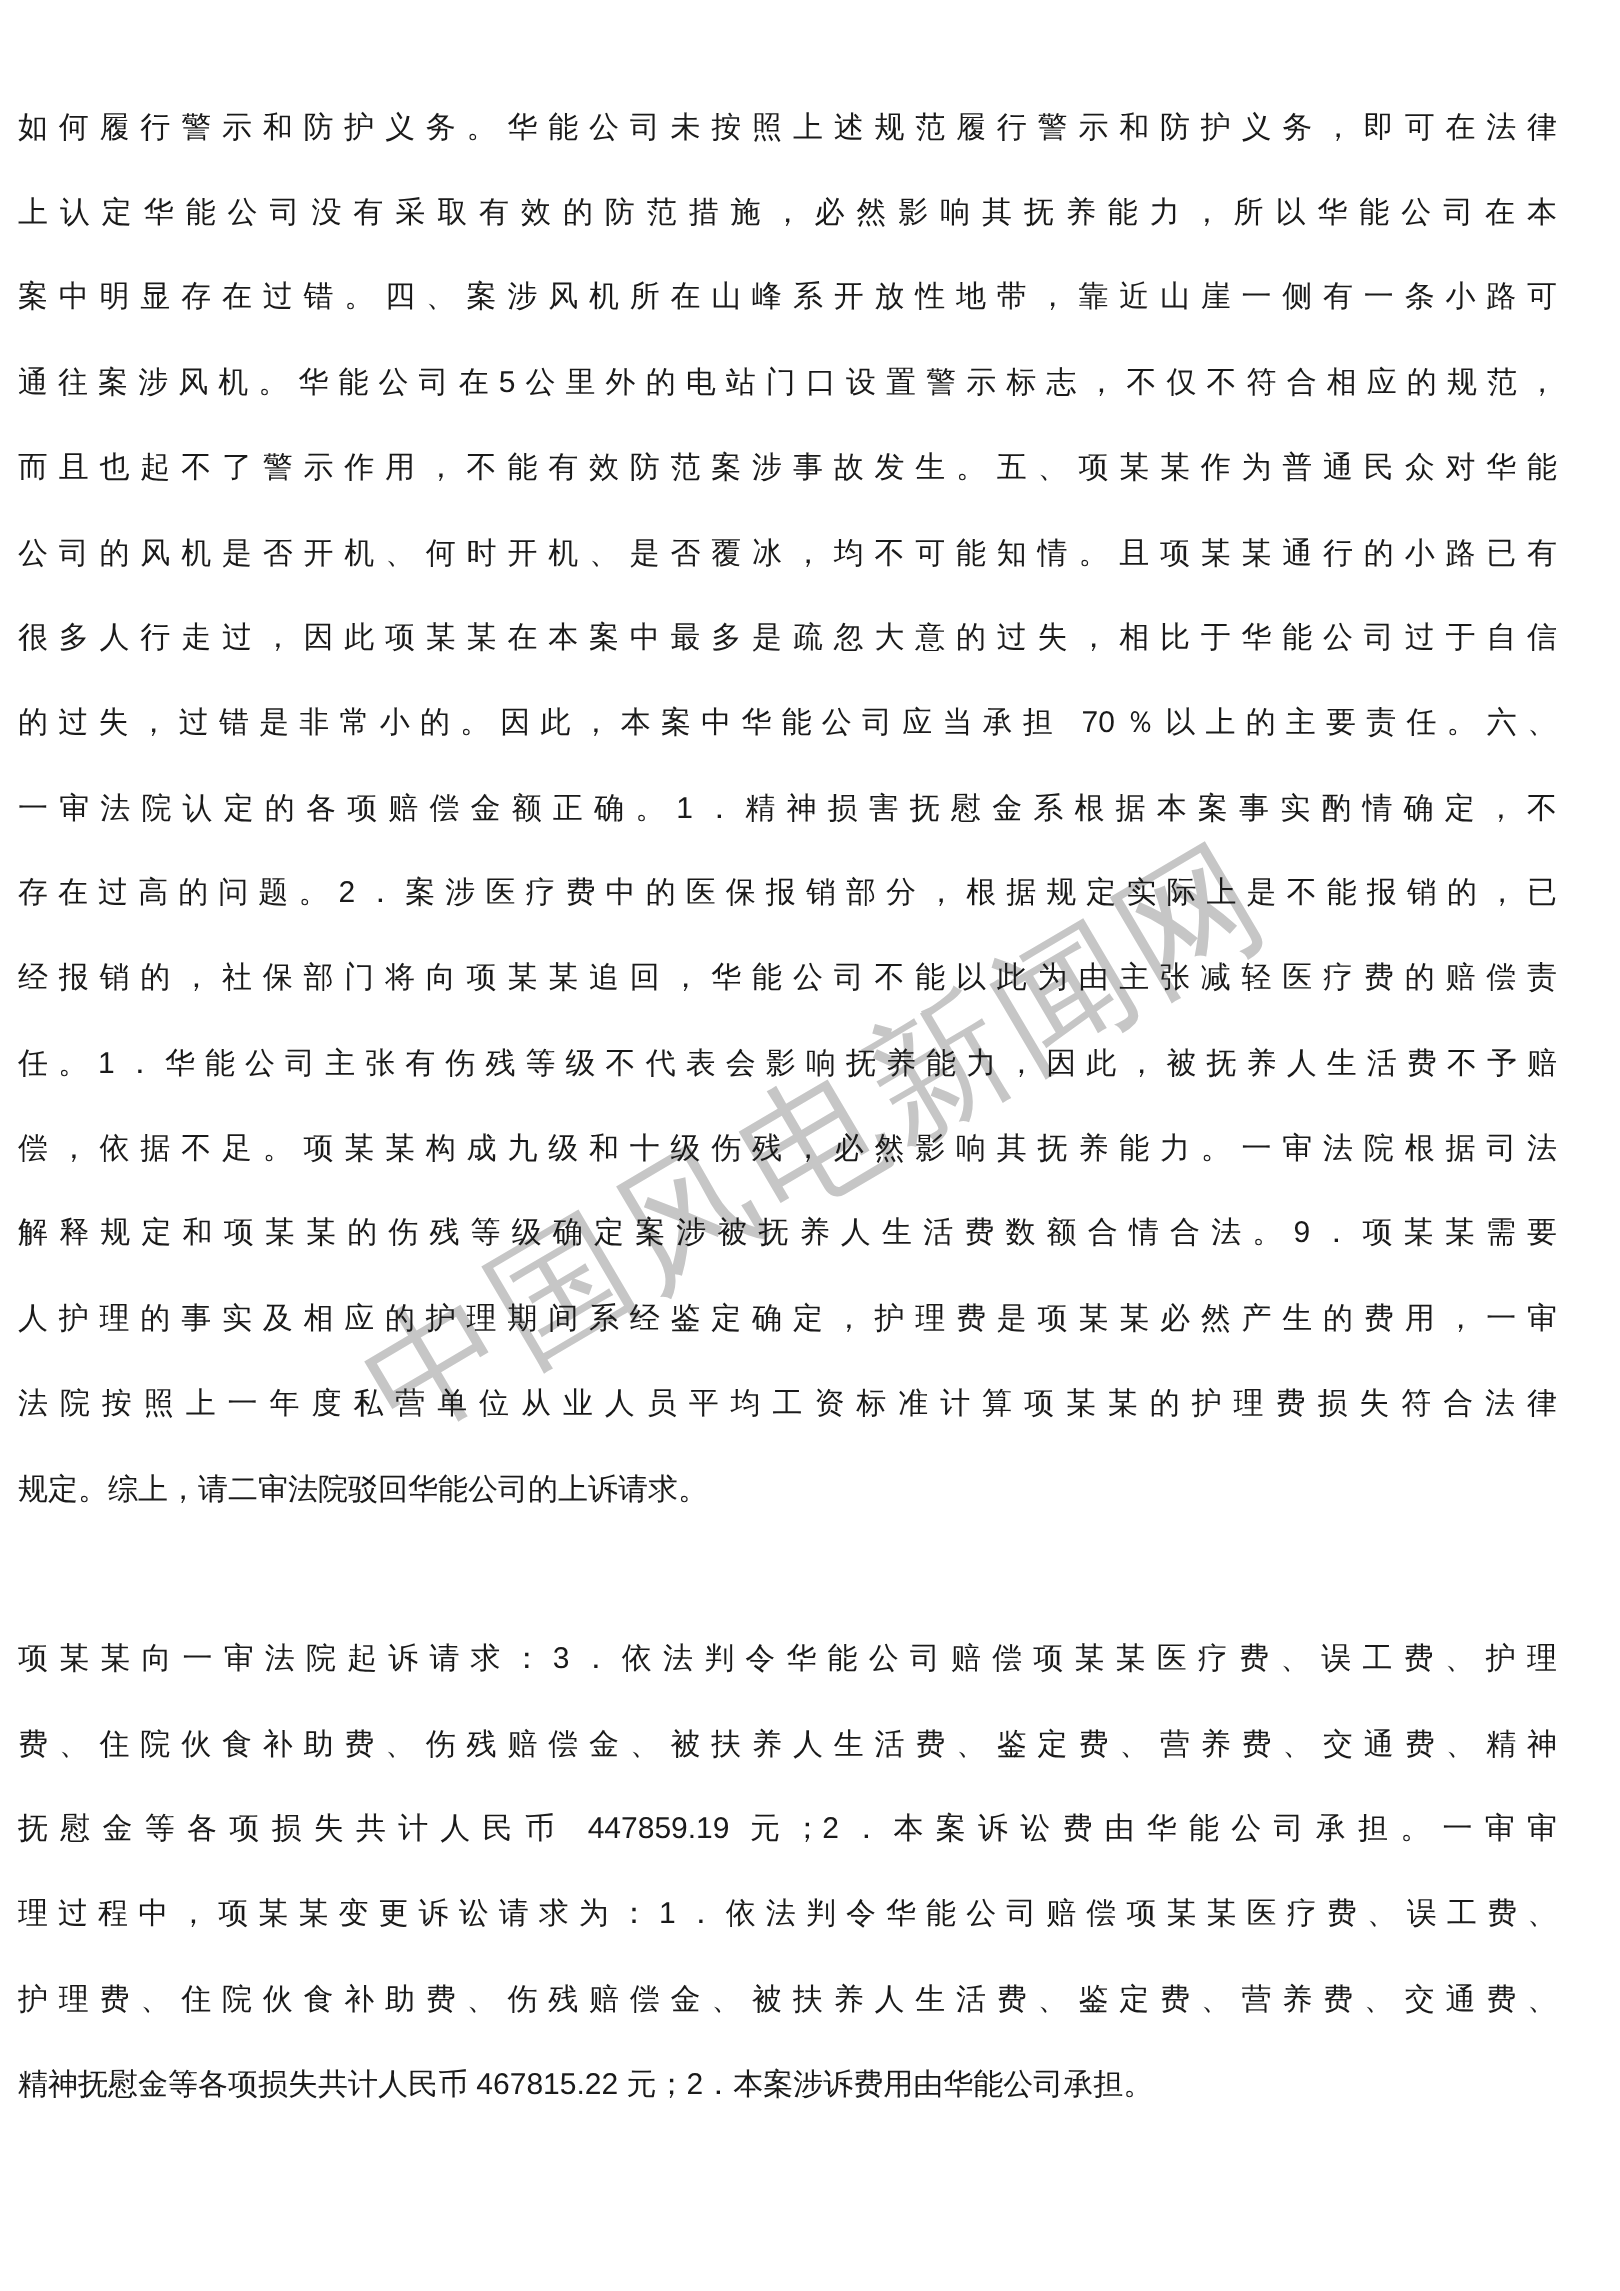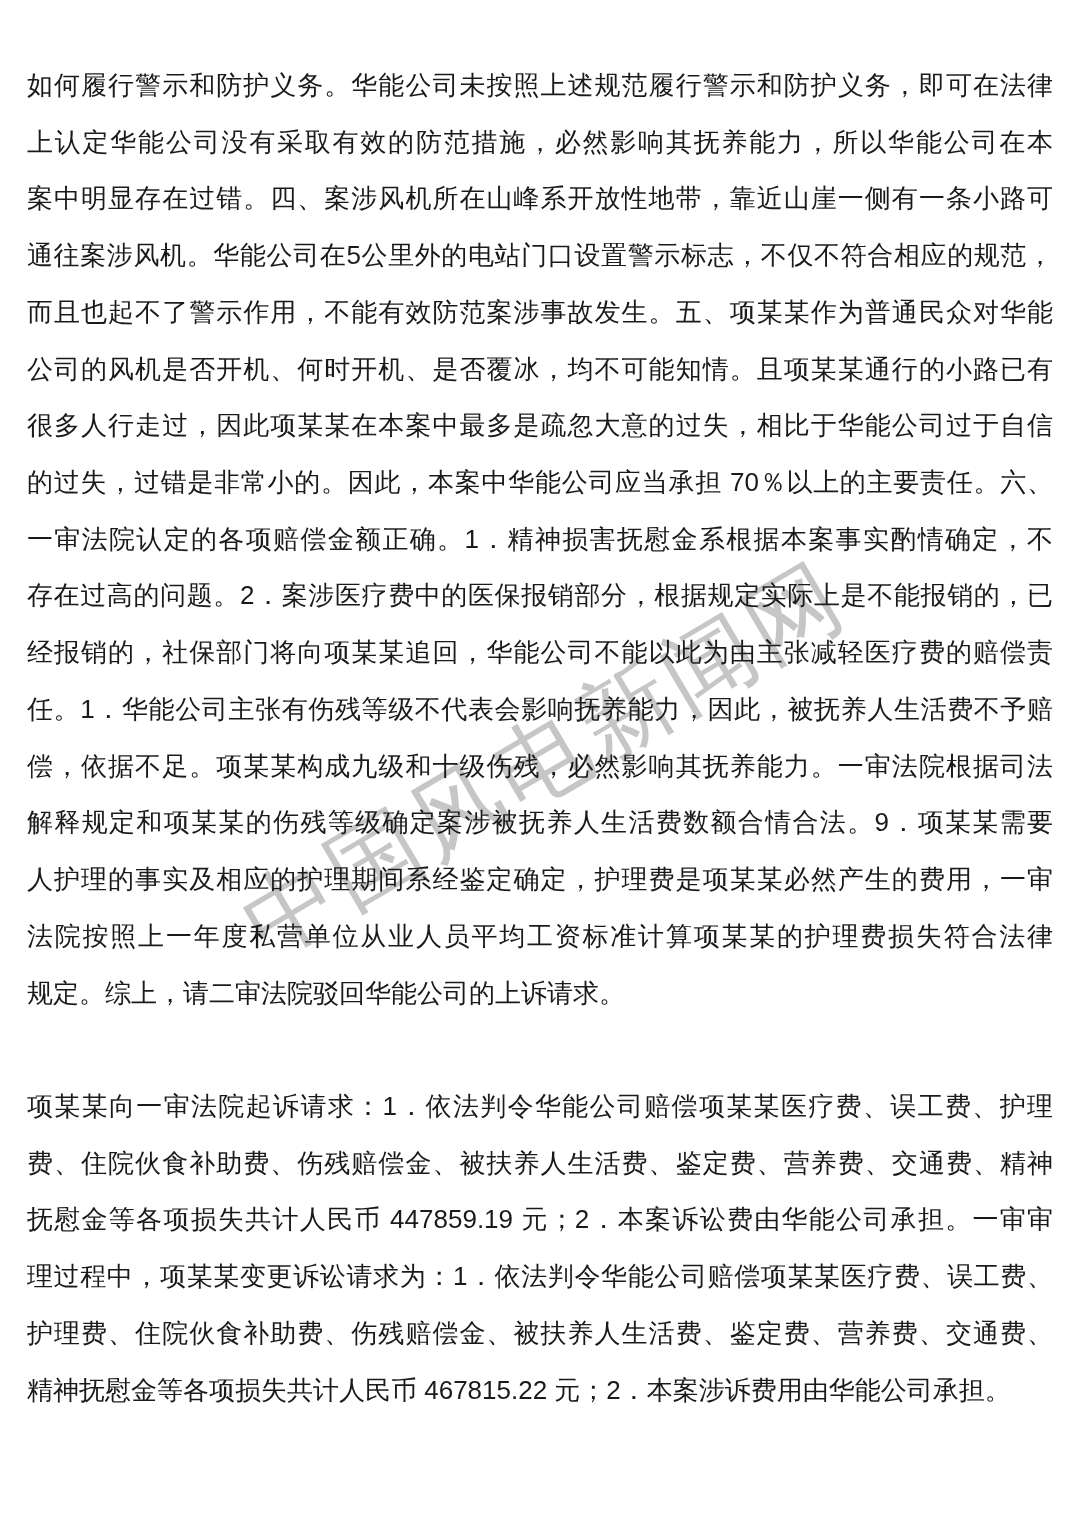--- a/index.html
+++ b/index.html
@@ -24,26 +24,26 @@
     font-family: "Liberation Serif", serif;
     font-size: 92px;
     letter-spacing: 5px;
     color: #c6c6c6;
     white-space: nowrap;
     z-index: 1;
     user-select: none;
   }
   .doc-body {
     position: absolute;
-    left: 27px;
+    left: 12px;
     top: 57px;
     width: 1026px;
     z-index: 2;
     color: #1a1a1a;
-    font-size: 26px;
+    font-size: 20px;
     line-height: 56.72px;
     font-weight: 400;
   }
   .paragraph + .paragraph {
     margin-top: 56.72px;
   }
   .line {
     text-align: justify;
     text-align-last: justify;
     text-justify: inter-character;
@@ -74,21 +74,21 @@
         <div class="line">存在过高的问题。2．案涉医疗费中的医保报销部分，根据规定实际上是不能报销的，已</div>
         <div class="line">经报销的，社保部门将向项某某追回，华能公司不能以此为由主张减轻医疗费的赔偿责</div>
         <div class="line">任。1．华能公司主张有伤残等级不代表会影响抚养能力，因此，被抚养人生活费不予赔</div>
         <div class="line">偿，依据不足。项某某构成九级和十级伤残，必然影响其抚养能力。一审法院根据司法</div>
         <div class="line">解释规定和项某某的伤残等级确定案涉被抚养人生活费数额合情合法。9．项某某需要</div>
         <div class="line">人护理的事实及相应的护理期间系经鉴定确定，护理费是项某某必然产生的费用，一审</div>
         <div class="line">法院按照上一年度私营单位从业人员平均工资标准计算项某某的护理费损失符合法律</div>
         <div class="line last">规定。综上，请二审法院驳回华能公司的上诉请求。</div>
       </div>
       <div class="paragraph">
-        <div class="line">项某某向一审法院起诉请求：1．依法判令华能公司赔偿项某某医疗费、误工费、护理</div>
+        <div class="line">项某某向一审法院起诉请求：3．依法判令华能公司赔偿项某某医疗费、误工费、护理</div>
         <div class="line">费、住院伙食补助费、伤残赔偿金、被扶养人生活费、鉴定费、营养费、交通费、精神</div>
         <div class="line">抚慰金等各项损失共计人民币 447859.19 元；2．本案诉讼费由华能公司承担。一审审</div>
         <div class="line">理过程中，项某某变更诉讼请求为：1．依法判令华能公司赔偿项某某医疗费、误工费、</div>
         <div class="line">护理费、住院伙食补助费、伤残赔偿金、被扶养人生活费、鉴定费、营养费、交通费、</div>
         <div class="line last">精神抚慰金等各项损失共计人民币 467815.22 元；2．本案涉诉费用由华能公司承担。</div>
       </div>
     </div>
 </div>
 
 </body></html>

